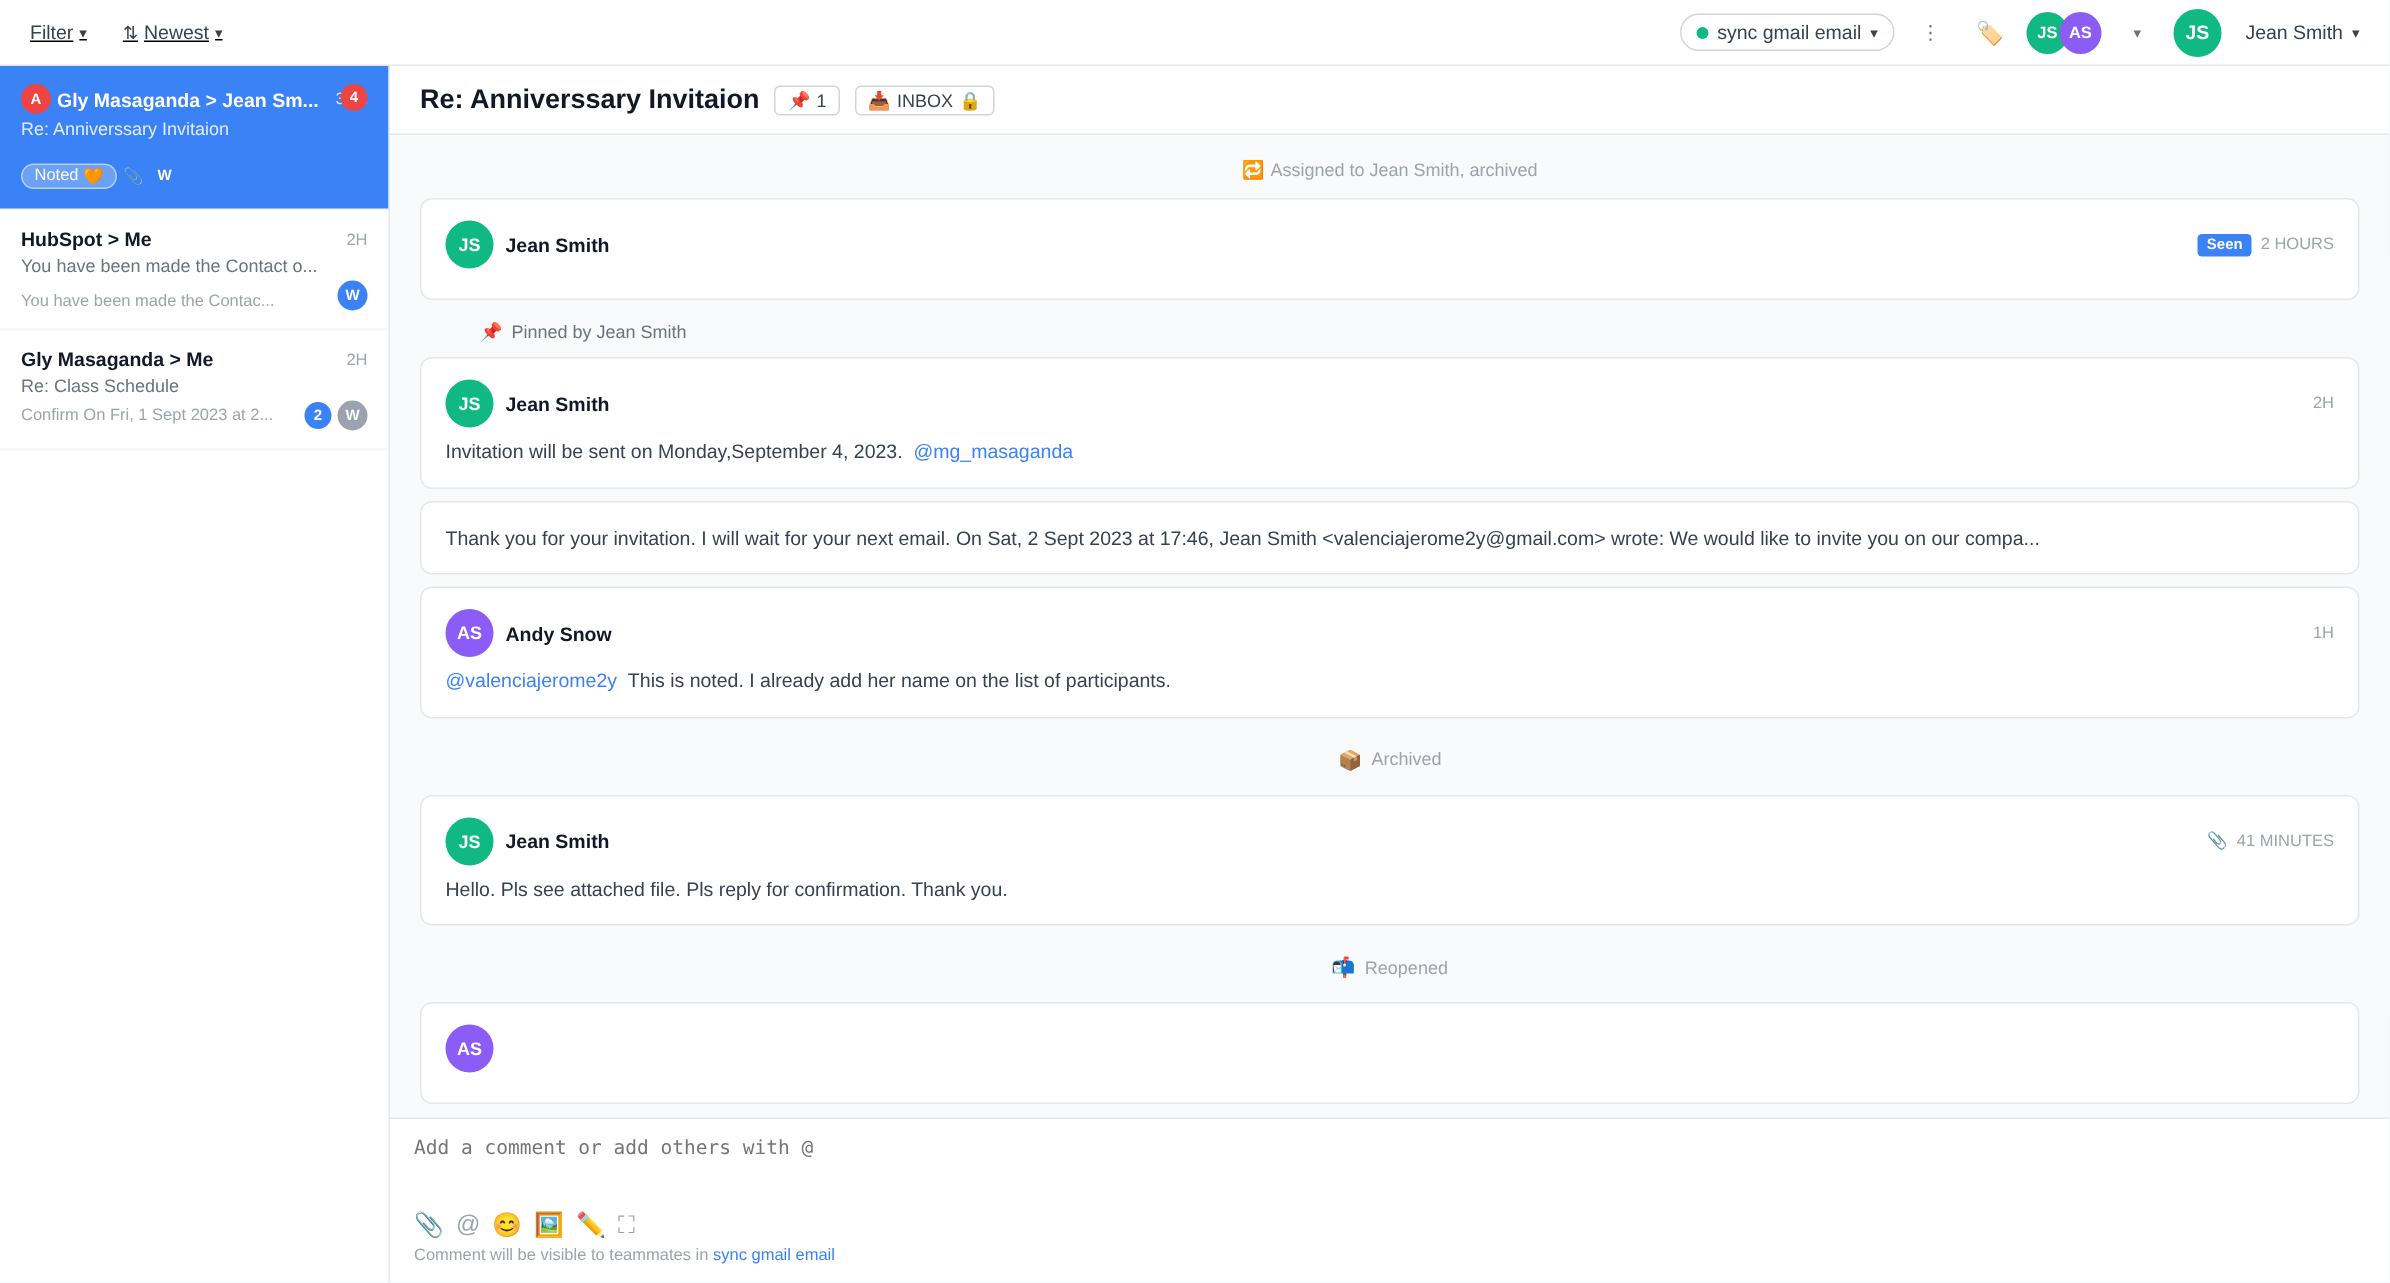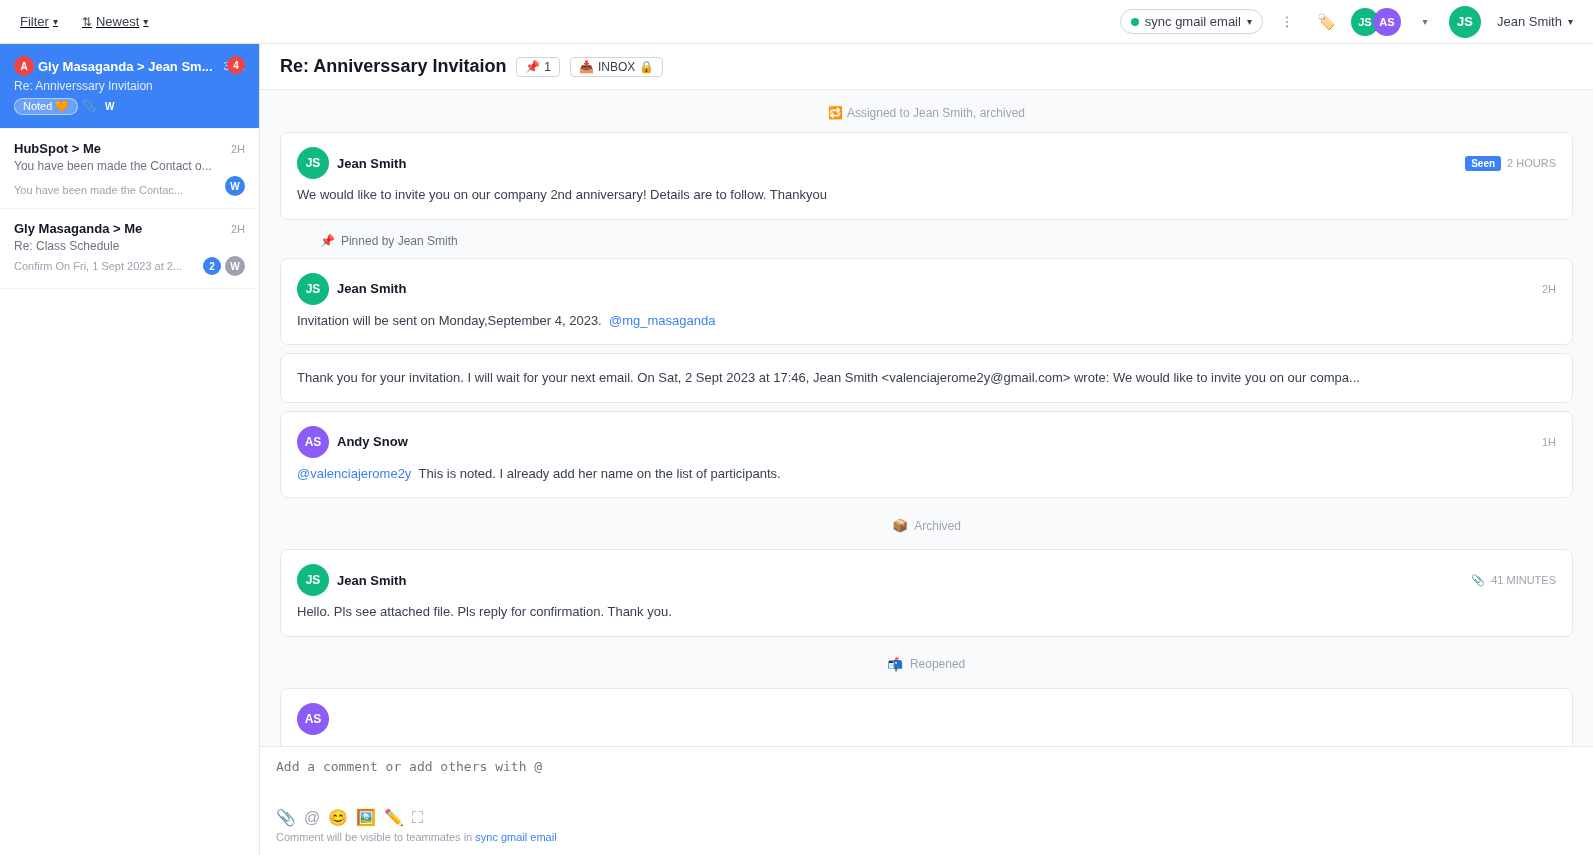--- a/index.html
+++ b/index.html
@@ -90,21 +90,21 @@
 
     .conv-header { display: flex; align-items: center; justify-content: space-between; margin-bottom: 3px; }
     .conv-title { font-size: 13px; font-weight: 600; color: #111827; white-space: nowrap; overflow: hidden; text-overflow: ellipsis; max-width: 180px; }
     .conv-title.active { color: #ffffff; }
     .conv-time { font-size: 11px; color: #9ca3af; }
     .conv-time.active { color: rgba(255,255,255,0.8); }
     .conv-subtitle { font-size: 12px; color: #6b7280; white-space: nowrap; overflow: hidden; text-overflow: ellipsis; }
     .conv-subtitle.active { color: rgba(255,255,255,0.85); }
     .conv-meta { font-size: 11px; color: #9ca3af; white-space: nowrap; overflow: hidden; text-overflow: ellipsis; }
 
-    .conv-bottom { display: flex; align-items: center; gap: 4px; margin-top: 3px; }
+    .conv-bottom { display: flex; align-items: center; gap: 4px; margin-top: 14px; }
     .noted-badge {
       background: rgba(255,255,255,0.25);
       border: 1px solid rgba(255,255,255,0.5);
       border-radius: 12px;
       padding: 1px 8px;
       font-size: 11px;
       color: #fff;
       display: flex; align-items: center; gap: 3px;
     }
     .badge-count {
@@ -368,21 +368,20 @@
 
       <div class="message-card">
         <div class="msg-header">
           <div class="msg-avatar green">JS</div>
           <span class="msg-name">Jean Smith</span>
           <div class="msg-time">
             <span class="seen-badge">Seen</span>
             <span>2 HOURS</span>
           </div>
         </div>
-        <div class="msg-text">We would like to invite you on our company 2nd anniversary! Details are to follow. Thankyou</div>
       </div>
 
       <div class="pinned-bar">
         <span class="pin-icon">📌</span>
         <span>Pinned by Jean Smith</span>
       </div>
 
       <div class="message-card">
         <div class="msg-header">
           <div class="msg-avatar green">JS</div>

